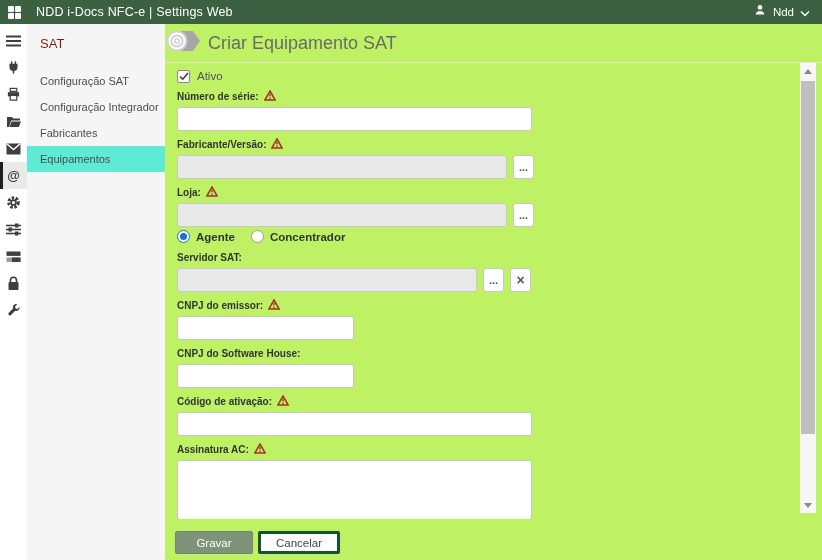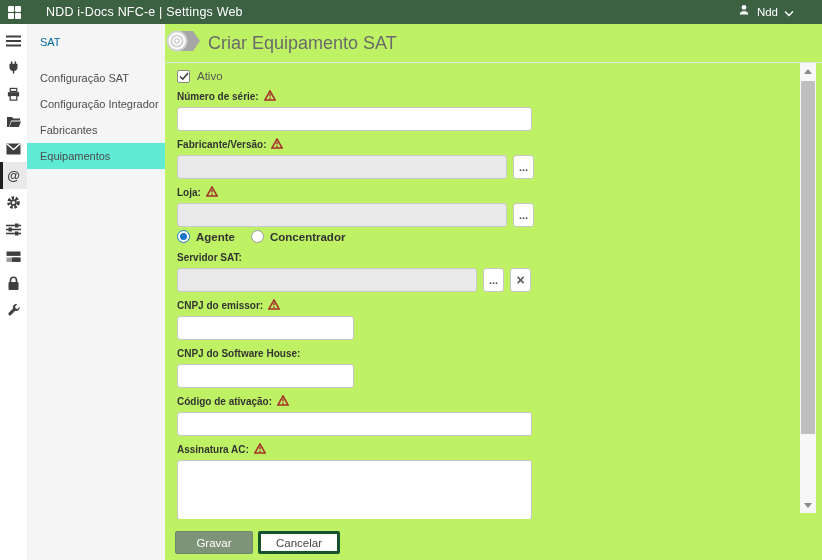--- a/index.html
+++ b/index.html
@@ -5,45 +5,45 @@
   * { margin:0; padding:0; box-sizing:border-box; }
   html,body { width:822px; height:560px; }
   body {
     font-family:"Liberation Sans","DejaVu Sans",sans-serif;
     background:#ffffff; overflow:hidden; position:relative;
     -webkit-font-smoothing:antialiased;
   }
   
   .topbar {
     height:24px; background:#3c6142; display:flex; align-items:center;
-    color:#fff; position:relative;gap:10px;
+    color:#fff; position:relative;
   }
   .apps-btn { width:28px; height:24px; display:flex; align-items:center; justify-content:center; cursor:pointer; }
   .apps-grid { width:13px; height:13px; display:grid; grid-template-columns:6px 6px; grid-template-rows:6px 6px; gap:1px; }
   .apps-grid span { background:#fff; border-radius:1px; }
   .topbar-title { font-size:12.5px; margin-left:8px; letter-spacing:.2px; }
-  .topbar-right { position:absolute; right:28px; top:0; height:24px; display:flex; align-items:center; gap:6px; cursor:pointer; }
+  .topbar-right { position:absolute; right:12px; top:0; height:24px; display:flex; align-items:center; gap:6px; cursor:pointer; }
   .topbar-user { font-size:11.5px; }
   
   .main { display:flex; height:536px; }
   
   .rail { width:27px; background:#ffffff; padding-top:3px; flex:none; }
   .rail-item {
     height:27px; display:flex; align-items:center; justify-content:center;
     cursor:pointer; position:relative;
   }
   .rail-item.selected { background:#e9e9e9; }
   .rail-item.selected::before {
     content:""; position:absolute; left:0; top:0; bottom:0; width:3px; background:#1f1f1f;
   }
   .rail-item svg { display:block; }
   .at-glyph { font-size:13px; font-weight:bold; color:#3f3f3f; line-height:1; }
   
   .panel { width:138px; background:#f5f5f5; flex:none; padding-top:10px; }
-  .panel-title { font-size:11px; color:#0369a1; padding:2px 0 0 13px; }
+  .panel-title { font-size:13px; color:#7f1d1d; padding:2px 0 0 13px; }
   .panel-items { margin-top:17px; }
   .panel-item {
     height:26px; line-height:26px; padding-left:13px; font-size:11px;
     color:#4d4d4d; cursor:pointer; white-space:nowrap;
   }
   .panel-item.selected { background:#5eead4; }
   
   .content { flex:1; background:#bef264; display:flex; flex-direction:column; position:relative; }
   .content-header { height:38px; display:flex; align-items:center; flex:none; }
   .banner-icon { margin-left:1px; flex:none; }

